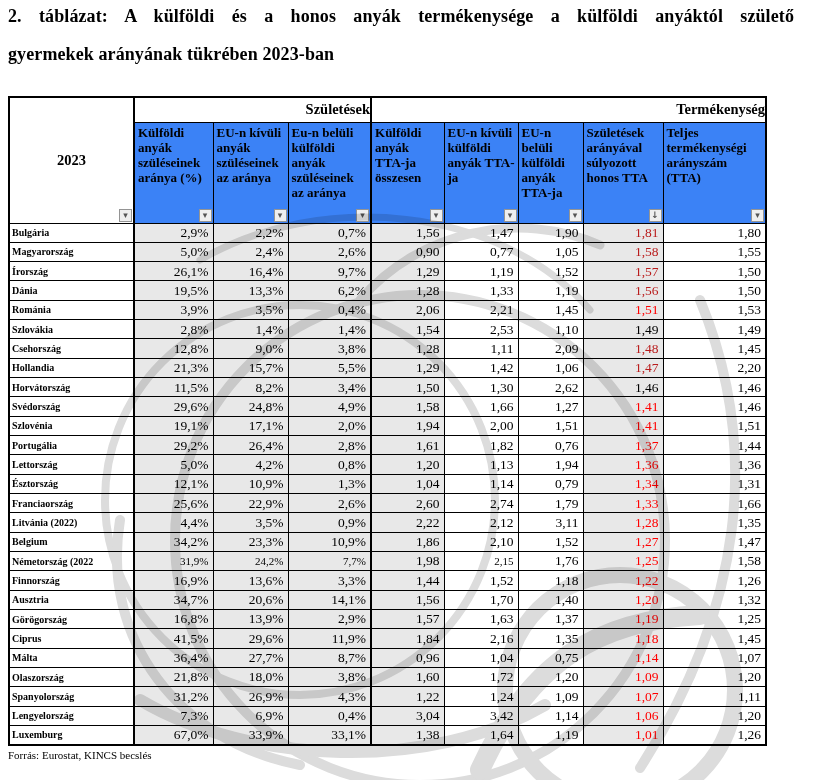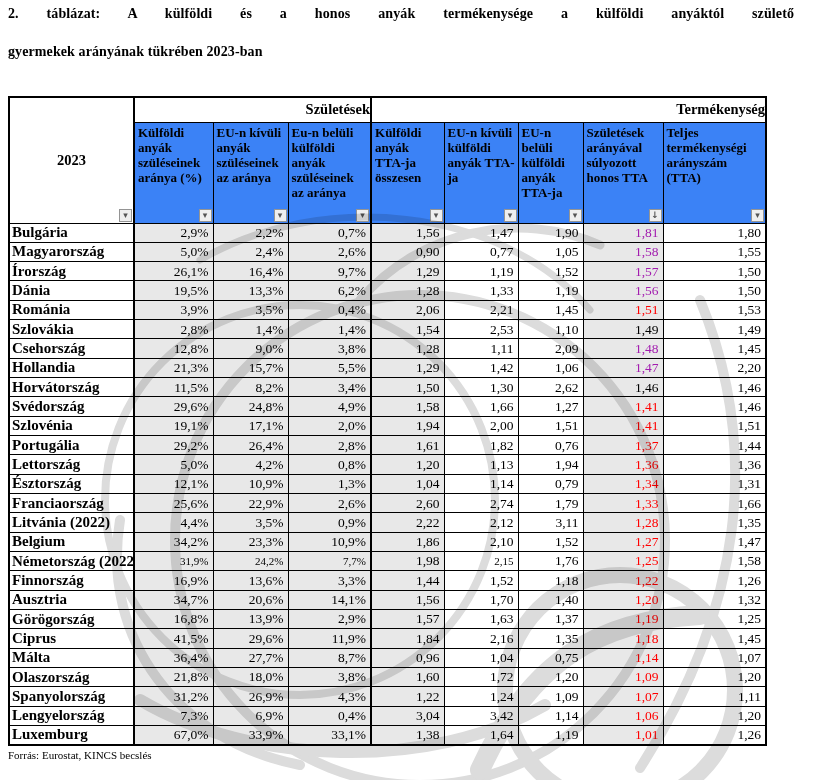--- a/index.html
+++ b/index.html
@@ -1,20 +1,20 @@
 <!DOCTYPE html>
 <html><head>
 <meta charset="utf-8">
 <style>
   html,body{margin:0;padding:0;}
   body{
     width:827px;height:780px;position:relative;background:#fff;
     font-family:"Liberation Serif", serif;color:#000;overflow:hidden;
   }
-  .title-line{position:absolute;left:8px;width:786px;font-weight:bold;font-size:14px;letter-spacing:.1px;}
+  .title-line{position:absolute;left:8px;width:786px;font-weight:bold;font-size:18px;letter-spacing:.1px;}
   .title-line1{top:6px;text-align:justify;text-align-last:justify;}
   .title-line2{top:44px;}
 
   .table-wrap{position:absolute;left:8px;top:96px;}
   table{border-collapse:collapse;table-layout:fixed;width:757px;border:2px solid #000;}
   td,th{border:1px solid #000;padding:0;margin:0;box-sizing:border-box;overflow:hidden;}
   .band{height:25px;text-align:right;font-weight:bold;font-size:14.5px;vertical-align:middle;background:#fff;}
   .corner{vertical-align:middle;text-align:center;font-weight:bold;font-size:14.5px;position:relative;background:#fff;margin-left:12px;}
   .hdr-row th{
     height:101px;vertical-align:top;text-align:left;font-weight:bold;font-size:13px;line-height:1.16;
@@ -23,28 +23,28 @@
   }
   .thick-r{border-right:2px solid #000 !important;}
   .fbtn{
     position:absolute;right:1px;bottom:1px;width:13px;height:13px;
     background:#efefef;border:1px solid #949494;color:#555;
     font-size:9px;line-height:10px;display:flex;align-items:center;justify-content:center;
     box-sizing:border-box;font-family:"DejaVu Sans", sans-serif;
   }
   tbody tr{height:19.33px;}
   tbody th.country{
-    text-align:left;font-weight:bold;font-size:15px;padding:0 2px;
+    text-align:left;font-weight:bold;font-size:10px;padding:0 2px;
     white-space:nowrap;background:#fff;
   }
   tbody td.val{text-align:right;font-size:13.5px;padding:0 4px;background:#fff;line-height:1;}
   tbody td.col0,tbody td.col1,tbody td.col2,tbody td.col3,tbody td.col6{background:#E8E8E8;}
   tbody td.col7{}
   tr.small td.col0,tr.small td.col1,tr.small td.col2,tr.small td.col4{font-size:11px;}
-  .c-green{color:#a21caf;}
+  .c-green{color:#b91c1c;}
   .c-red{color:#FF0000;}
   .c-black{color:#000;}
 
   .footer{position:absolute;left:8px;top:749px;font-size:11px;font-family:Liberation Serif, serif;}
 
   .watermark{
     position:absolute;left:0;top:0;width:827px;height:780px;
     pointer-events:none;mix-blend-mode:multiply;z-index:5;
   }
 </style>

